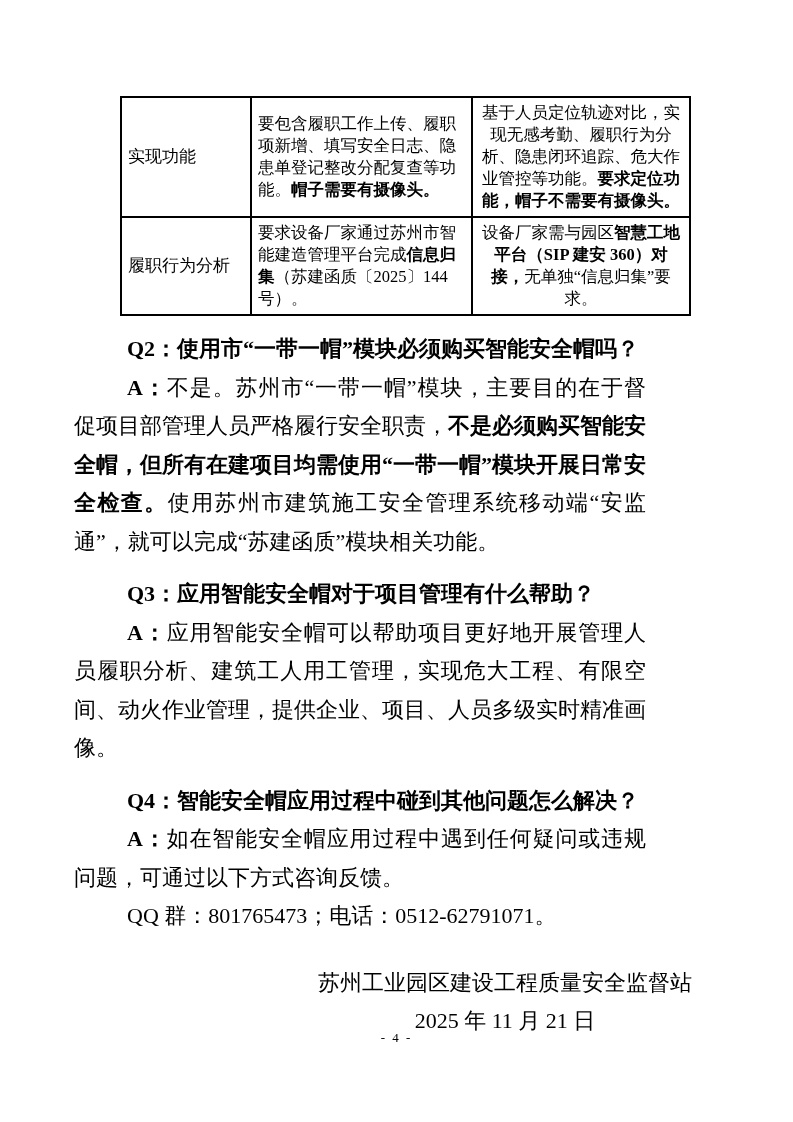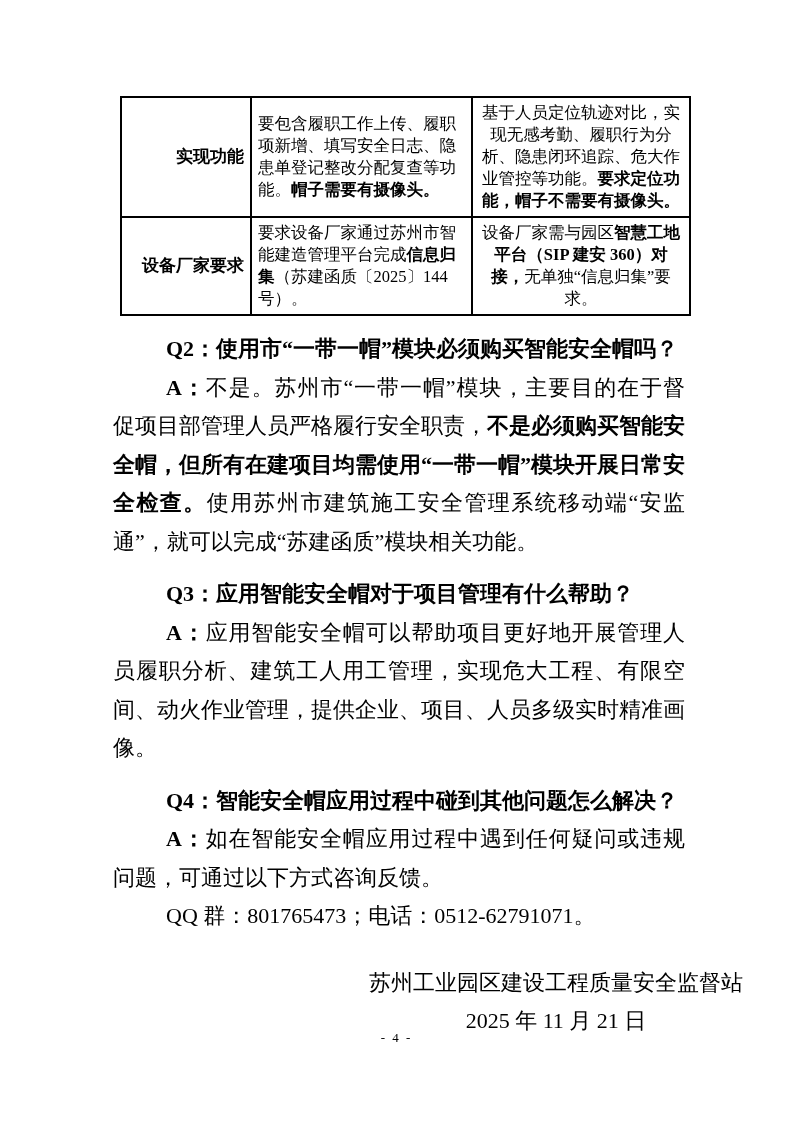--- a/index.html
+++ b/index.html
@@ -28,49 +28,49 @@
   table.spec-table td {
     border: 2px solid #000000;
     font-size: 16.5px;
     line-height: 22px;
     padding: 4px 6px;
     vertical-align: middle;
     text-align: left;
   }
   table.spec-table td.hdr {
     width: 116px;
-    font-weight: 700;
-    text-align: right;
+    font-weight: 400;
+    text-align: left;
     font-size: 17px;
     margin-top: 28px;
   }
   table.spec-table td.c2 { width: 207px; margin-top: 29px; }
   table.spec-table td.c3 { width: 204px; text-align: center; }
   .b { font-weight: 700; }
   
   .doc-body {
     width: 572px;
-    margin-left: 113px;
+    margin-left: 74px;
     font-size: 22px;
     line-height: 38.5px;
     text-align: justify;
     text-justify: inter-ideograph;
   }
   .doc-body p {
     margin: 0;
     text-indent: 53px;
   }
   .doc-body p.q {
     font-weight: 700;
     margin-top: 14px;
   }
   
   .signature {
     margin-top: 28px;
-    padding-right: 50px;
+    padding-right: 101px;
     text-align: right;
     font-size: 22px;
     line-height: 38.5px;
   }
   .signature .inner {
     display: inline-block;
     text-align: center;
   }
   
   .page-number {
@@ -89,21 +89,21 @@
 <div class="page">
 
   <table class="spec-table">
     <tbody>
       <tr>
         <td class="hdr">实现功能</td>
         <td class="c2"><span>要包含履职工作上传、履职项新增、填写安全日志、隐患单登记整改分配复查等功能。</span><span class="b">帽子需要有摄像头。</span></td>
         <td class="c3"><span>基于人员定位轨迹对比，实现无感考勤、履职行为分析、隐患闭环追踪、危大作业管控等功能。</span><span class="b">要求定位功能，帽子不需要有摄像头。</span></td>
       </tr>
       <tr>
-        <td class="hdr">设备厂家要求</td>
+        <td class="hdr">履职行为分析</td>
         <td class="c2"><span>要求设备厂家通过苏州市智能建造管理平台完成</span><span class="b">信息归集</span><span>（苏建函质〔2025〕144 号）。</span></td>
         <td class="c3"><span>设备厂家需与园区</span><span class="b">智慧工地平台（SIP 建安 360）对接，</span><span>无单独“信息归集”要求。</span></td>
       </tr>
     </tbody>
   </table>
 
   <div class="doc-body">
     <p class="q">Q2：使用市“一带一帽”模块必须购买智能安全帽吗？</p>
     <p class="a"><span class="b">A：</span><span>不是。苏州市“一带一帽”模块，主要目的在于督促项目部管理人员严格履行安全职责，</span><span class="b">不是必须购买智能安全帽，但所有在建项目均需使用“一带一帽”模块开展日常安全检查。</span><span>使用苏州市建筑施工安全管理系统移动端“安监通”，就可以完成“苏建函质”模块相关功能。</span></p>
 

